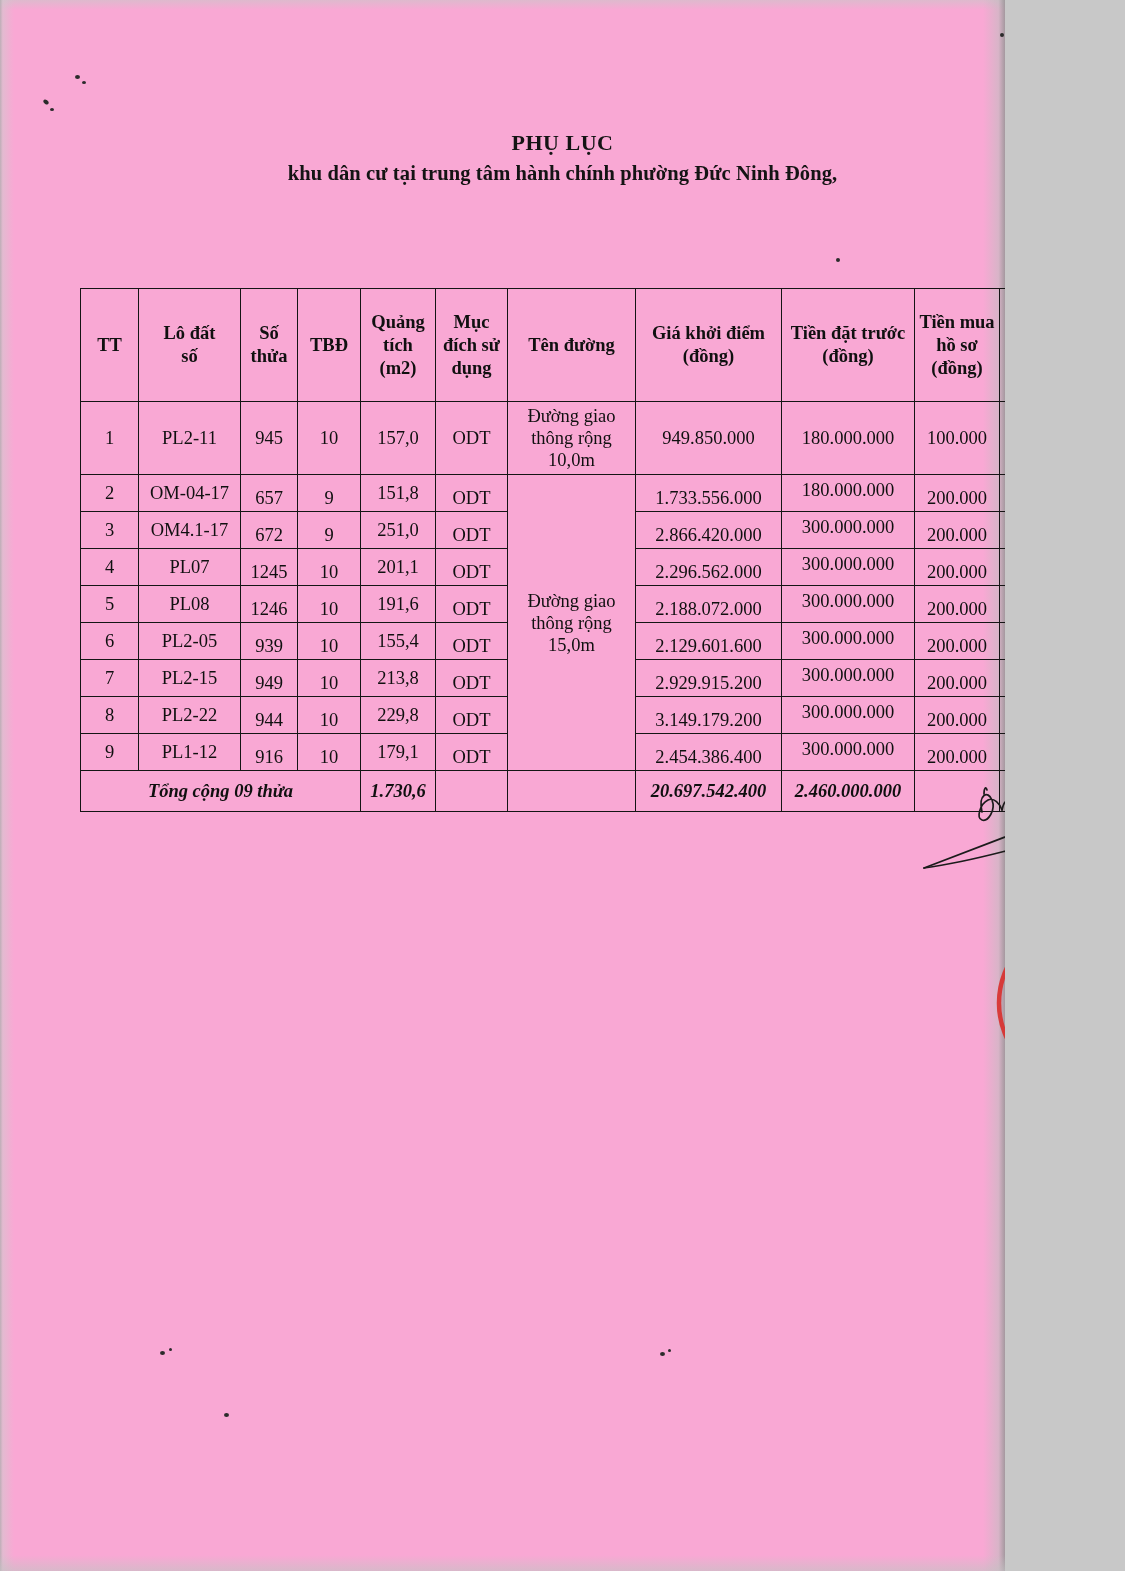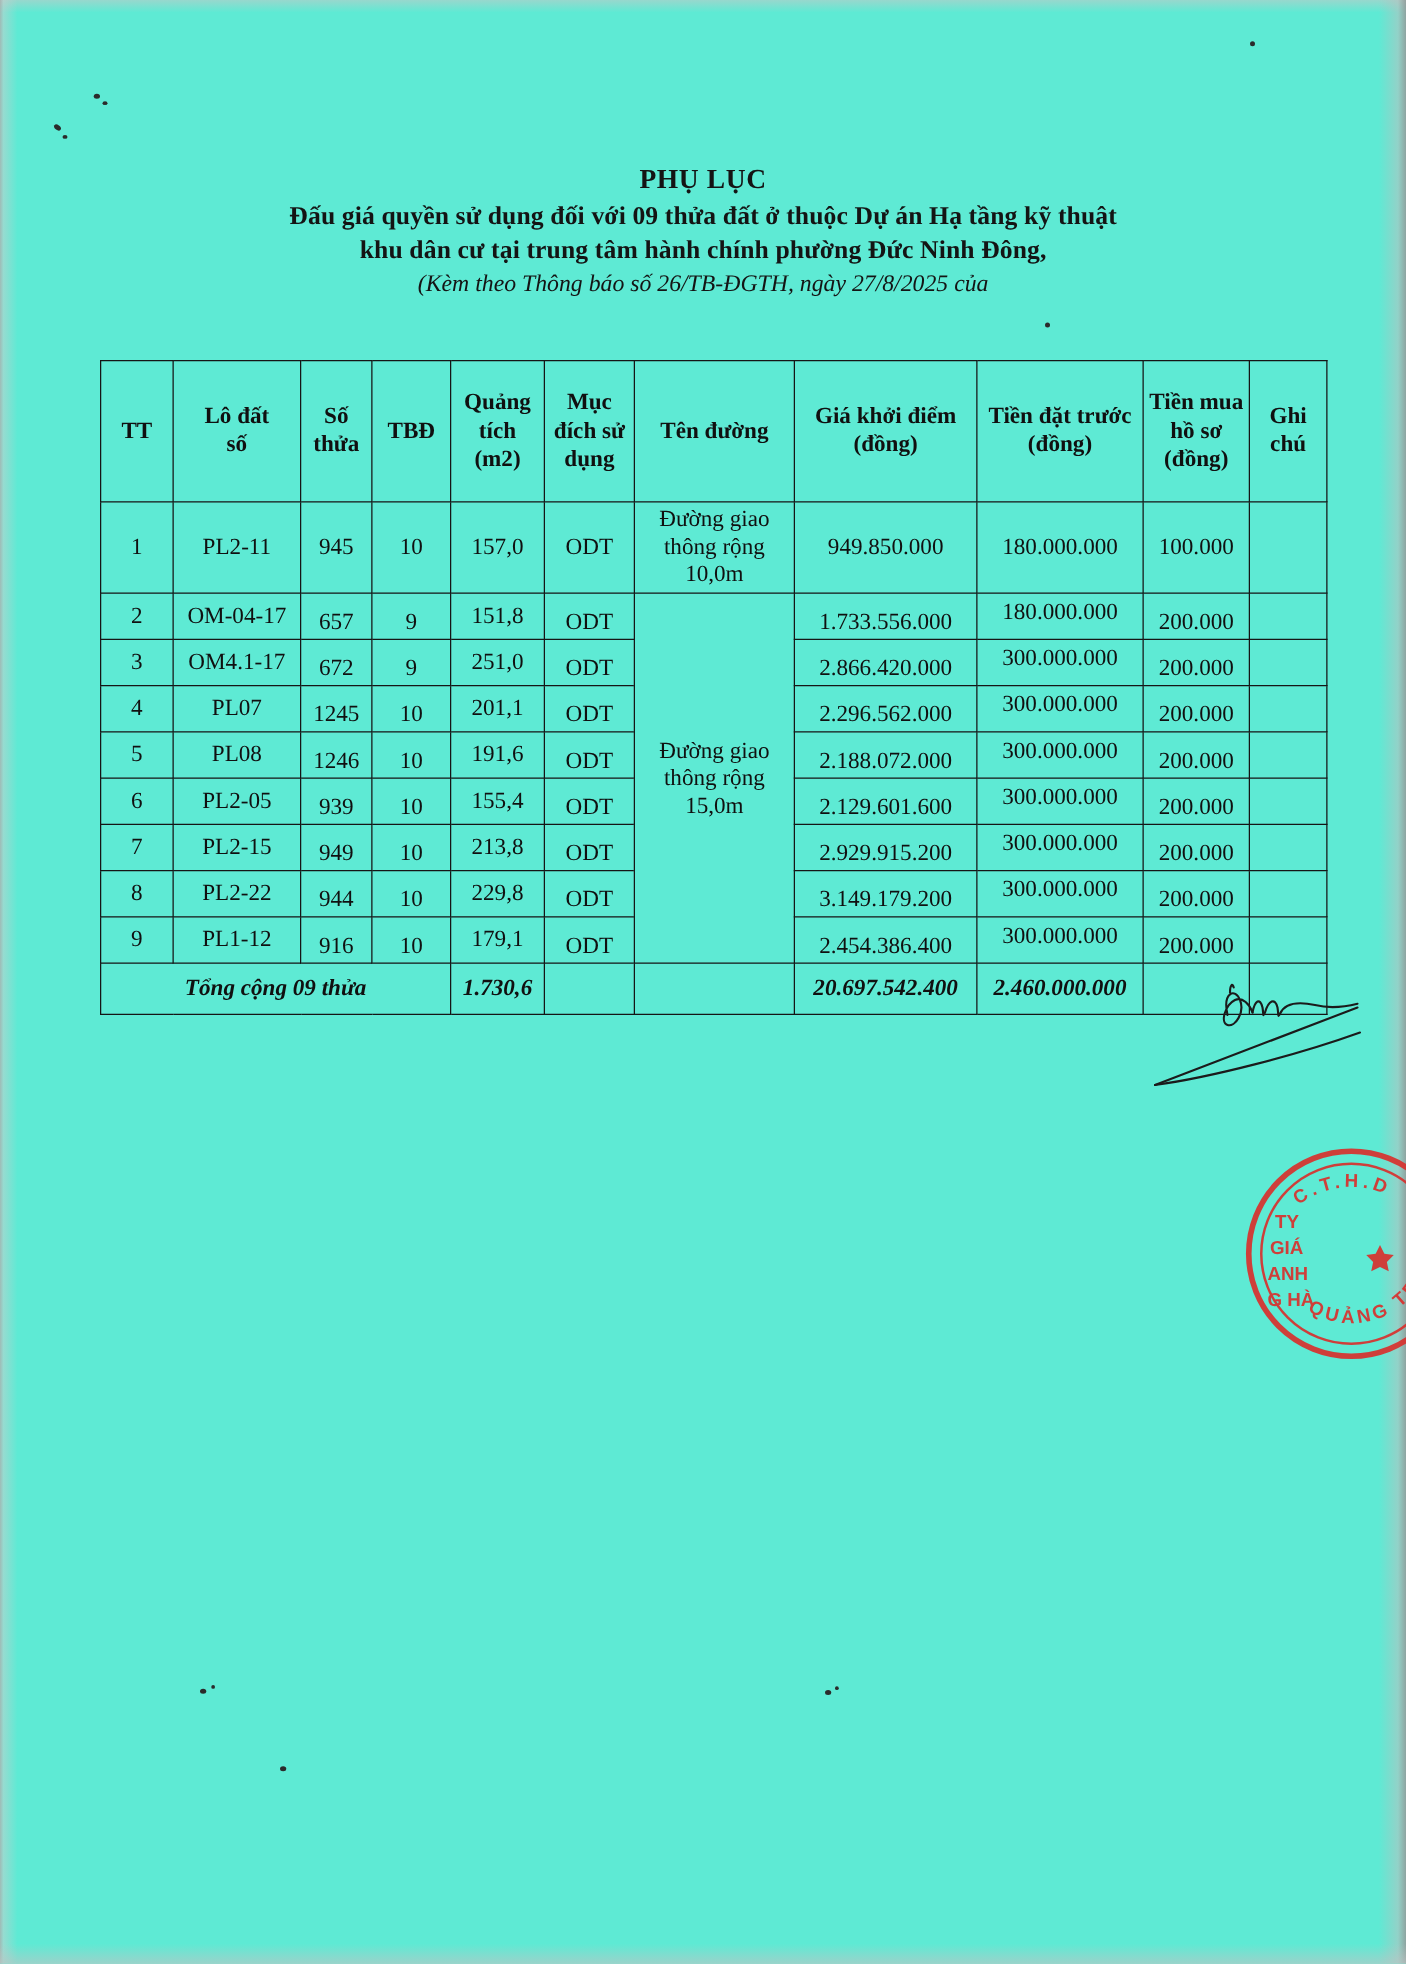--- a/index.html
+++ b/index.html
@@ -6,23 +6,23 @@
   html, body {
     margin: 0;
     padding: 0;
     background: #c8c8c8;
   }
   body {
     font-family: "Liberation Serif", "DejaVu Serif", serif;
   }
   .page {
     position: relative;
-    width: 1125px;
+    width: 1005px;
     height: 1571px;
-    background: #5eead4;
+    background: #f9a8d4;
     overflow: hidden;
     box-sizing: border-box;
   }
   
   .scan-edge-right {
     position: absolute;
     top: 0; right: 0;
     width: 22px; height: 100%;
     background: linear-gradient(to right, rgba(255,255,255,0) 0%, rgba(190,190,190,0.55) 70%, rgba(150,150,150,0.85) 100%);
     pointer-events: none;
@@ -178,23 +178,21 @@
   <div class="speck" style="left:836px;top:258px;width:4px;height:4px;"></div>
   <div class="speck" style="left:160px;top:1351px;width:5px;height:4px;"></div>
   <div class="speck" style="left:169px;top:1348px;width:3px;height:3px;"></div>
   <div class="speck" style="left:660px;top:1352px;width:5px;height:4px;"></div>
   <div class="speck" style="left:668px;top:1349px;width:3px;height:3px;"></div>
   <div class="speck" style="left:224px;top:1413px;width:5px;height:4px;"></div>
   <div class="speck" style="left:1000px;top:33px;width:4px;height:4px;"></div>
 
   <div class="title-block">
     <div class="doc-title">PHỤ LỤC</div>
-    <div class="doc-subtitle">Đấu giá quyền sử dụng đối với 09 thửa đất ở thuộc Dự án Hạ tầng kỹ thuật</div>
     <div class="doc-subtitle">khu dân cư tại trung tâm hành chính phường Đức Ninh Đông,</div>
-    <div class="doc-note">(Kèm theo Thông báo số 26/TB-ĐGTH, ngày 27/8/2025 của</div>
   </div>
 
   <table class="main-table">
     <colgroup>
       <col class="c-tt">
         <col class="c-lo">
         <col class="c-so">
         <col class="c-tbd">
       <col class="c-dt">
         <col class="c-muc">

